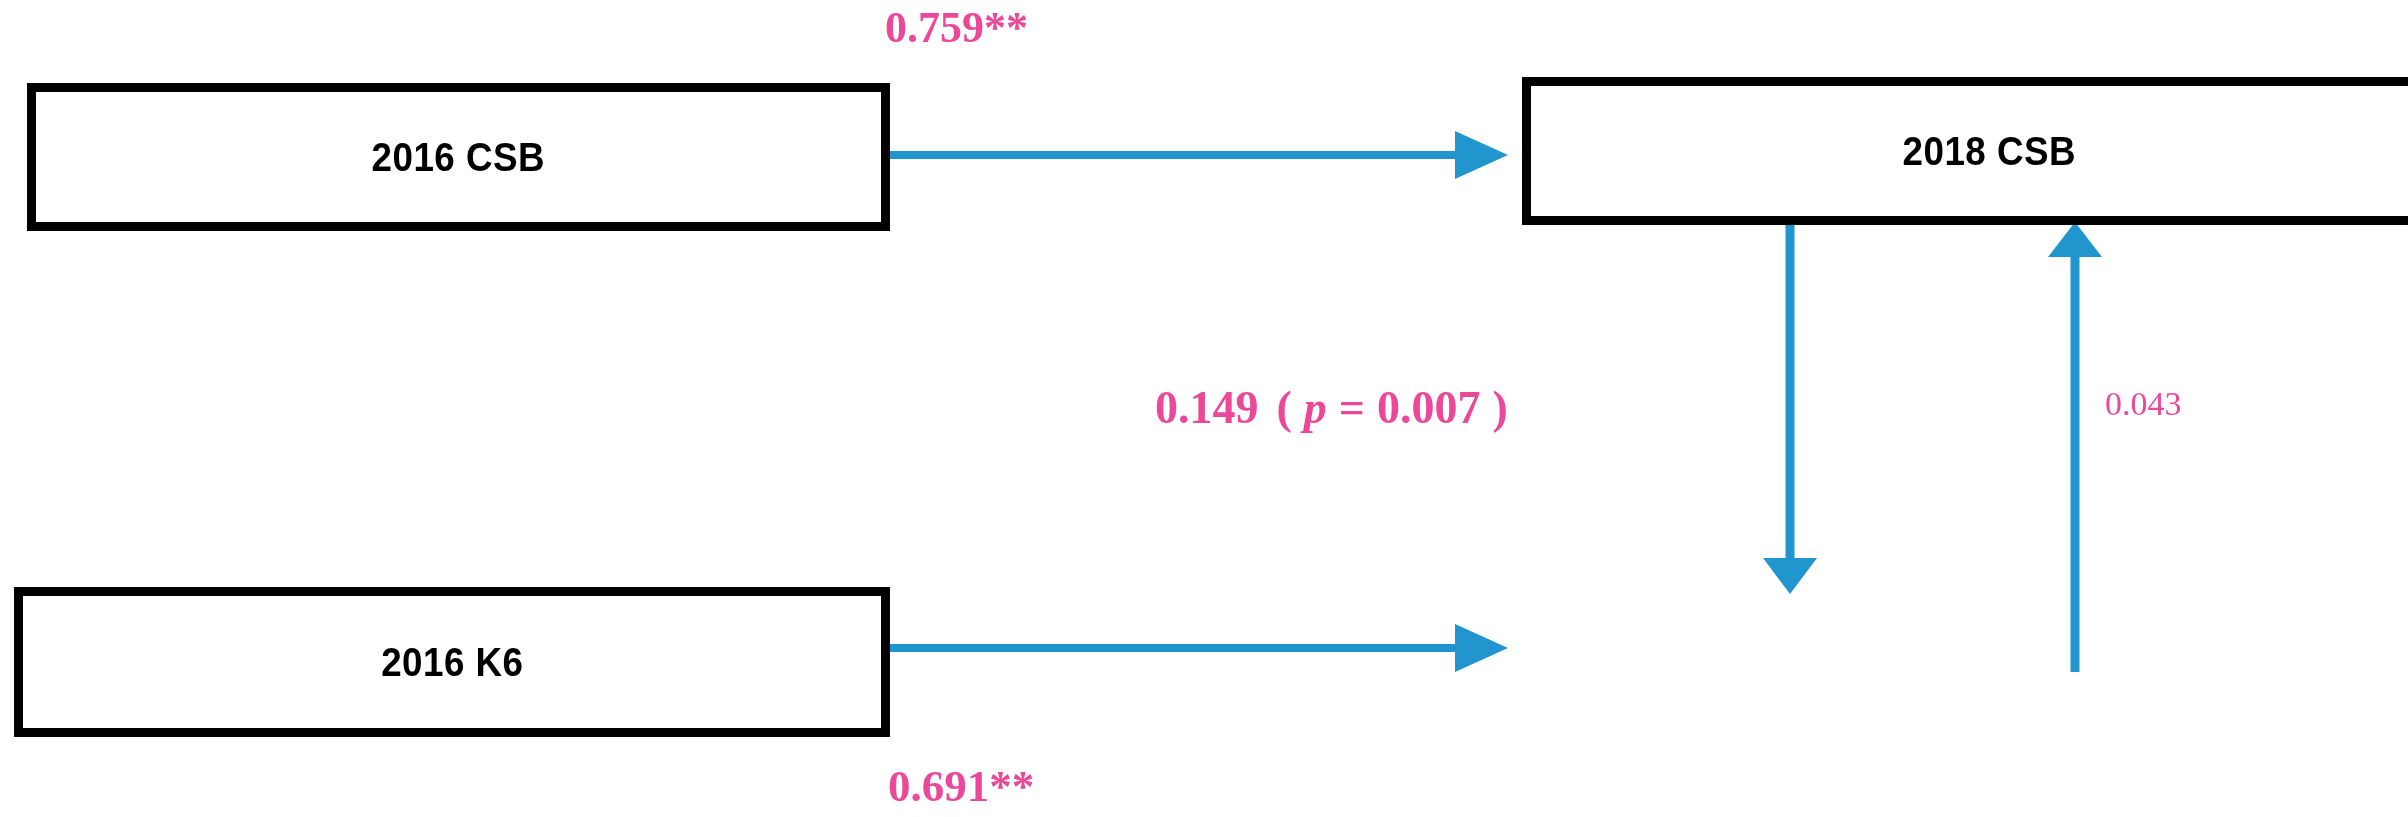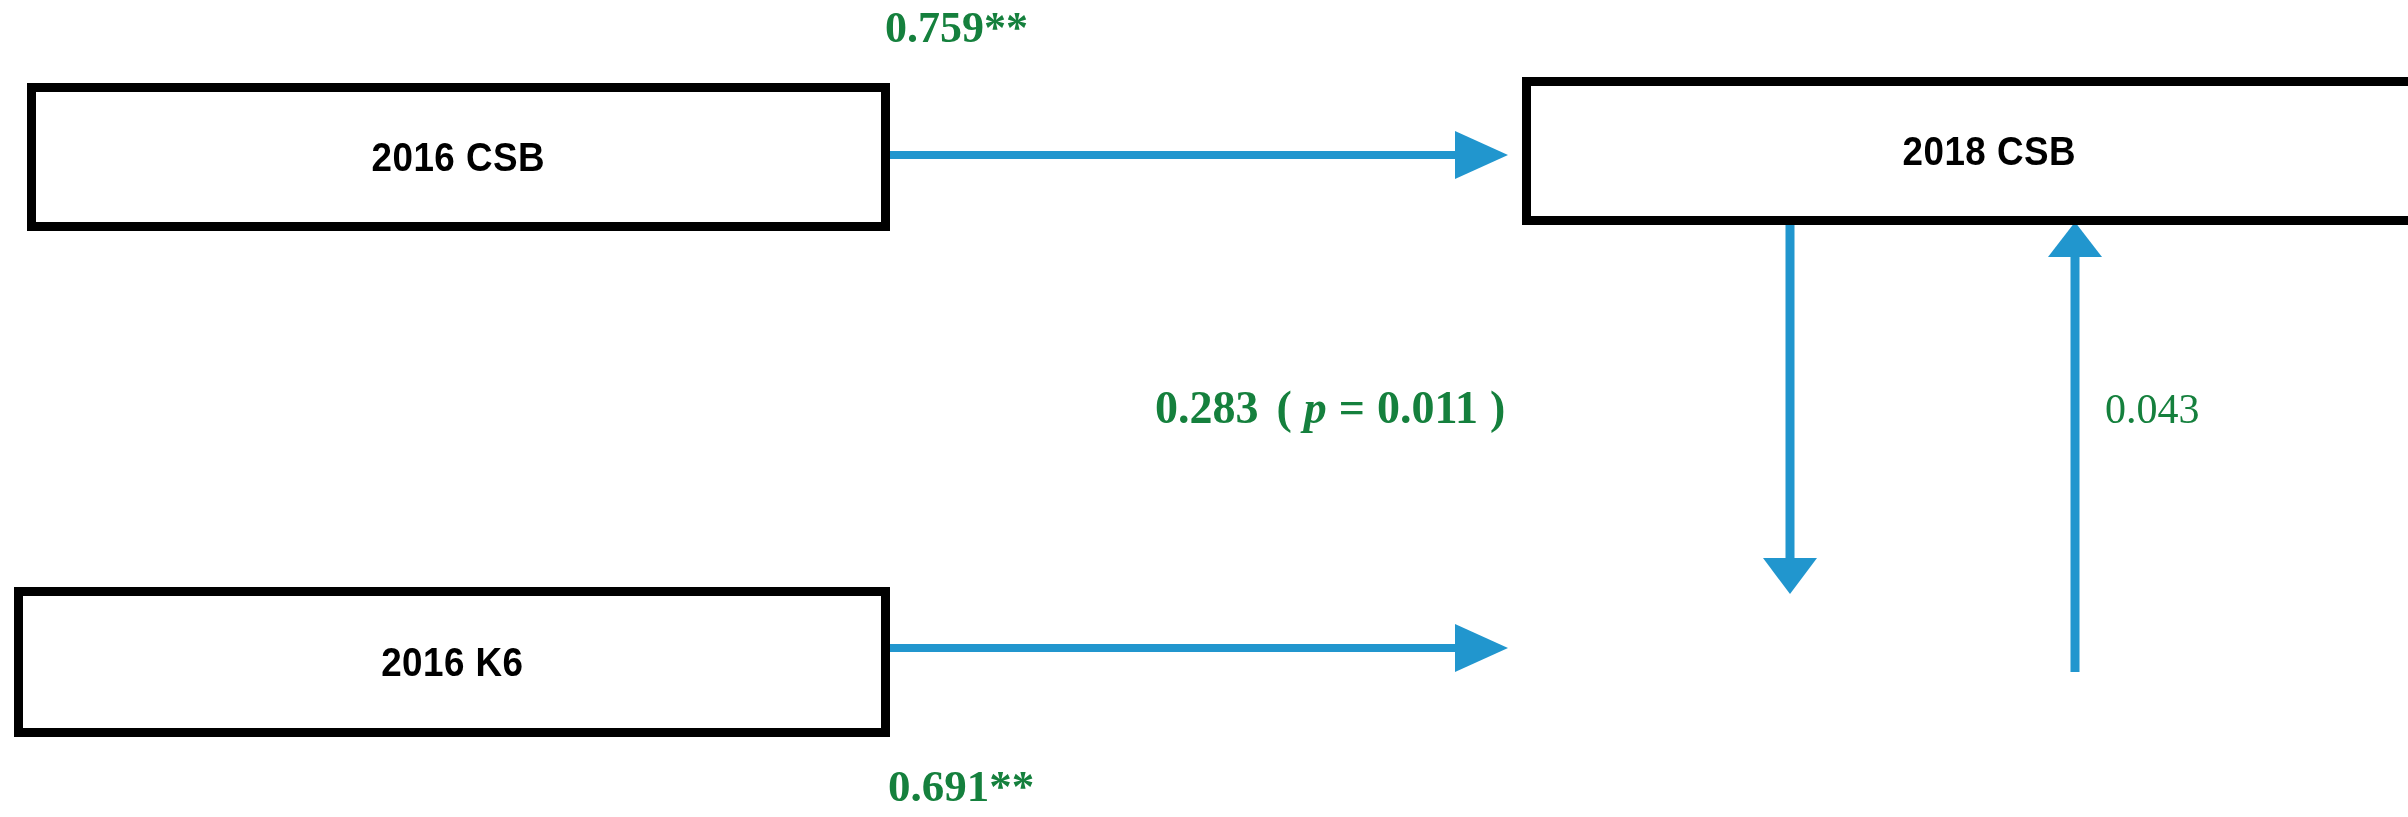--- a/index.html
+++ b/index.html
@@ -48,38 +48,38 @@
     left: 0;
     top: 0;
     width: 2408px;
     height: 817px;
     pointer-events: none;
   }
 
   
   .coef {
     position: absolute;
-    color: #15803d;
+    color: #ec4899;
     white-space: nowrap;
     font-family: "Liberation Serif", serif;
   }
   .coef-bold {
     font-weight: bold;
   }
   .coef-reg {
     font-weight: normal;
   }
   .coef-ital {
     font-style: italic;
   }
 
   #coef-csb-auto { left: 885px;  top: 2px;   font-size: 44px; }
   #coef-k6-auto  { left: 888px;  top: 760px; font-size: 45px; }
   #coef-cross-csb-k6 { left: 1155px; top: 381px; font-size: 46px; }
-  #coef-cross-k6-csb { left: 2105px; top: 385px; font-size: 42px; }
+  #coef-cross-k6-csb { left: 2105px; top: 385px; font-size: 34px; }
 </style>
 </head>
 <body>
 
 <div id="canvas">
 
   <svg id="paths" viewBox="0 0 2408 817" width="2408" height="817" xmlns="http://www.w3.org/2000/svg">
 
     <g>
       <line x1="885" y1="155" x2="1462" y2="155" stroke="#2196CE" stroke-width="8"></line>
@@ -112,17 +112,17 @@
 
   <div class="node-box" id="box-k6-2016">
     <span class="node-label">2016 K6</span>
   </div>
 
 
   <div class="coef coef-bold" id="coef-csb-auto">0.759**</div>
 
   <div class="coef coef-bold" id="coef-k6-auto">0.691**</div>
 
-  <div class="coef coef-bold" id="coef-cross-csb-k6"><span>0.283</span><span style="margin-left:18px;">(</span><span class="coef-ital" style="margin-left:12px;">p</span><span style="margin-left:12px;">=</span><span style="margin-left:12px;">0.011</span><span style="margin-left:12px;">)</span></div>
+  <div class="coef coef-bold" id="coef-cross-csb-k6"><span>0.149</span><span style="margin-left:18px;">(</span><span class="coef-ital" style="margin-left:12px;">p</span><span style="margin-left:12px;">=</span><span style="margin-left:12px;">0.007</span><span style="margin-left:12px;">)</span></div>
 
   <div class="coef coef-reg" id="coef-cross-k6-csb">0.043</div>
 
 </div>
 
 </body></html>

